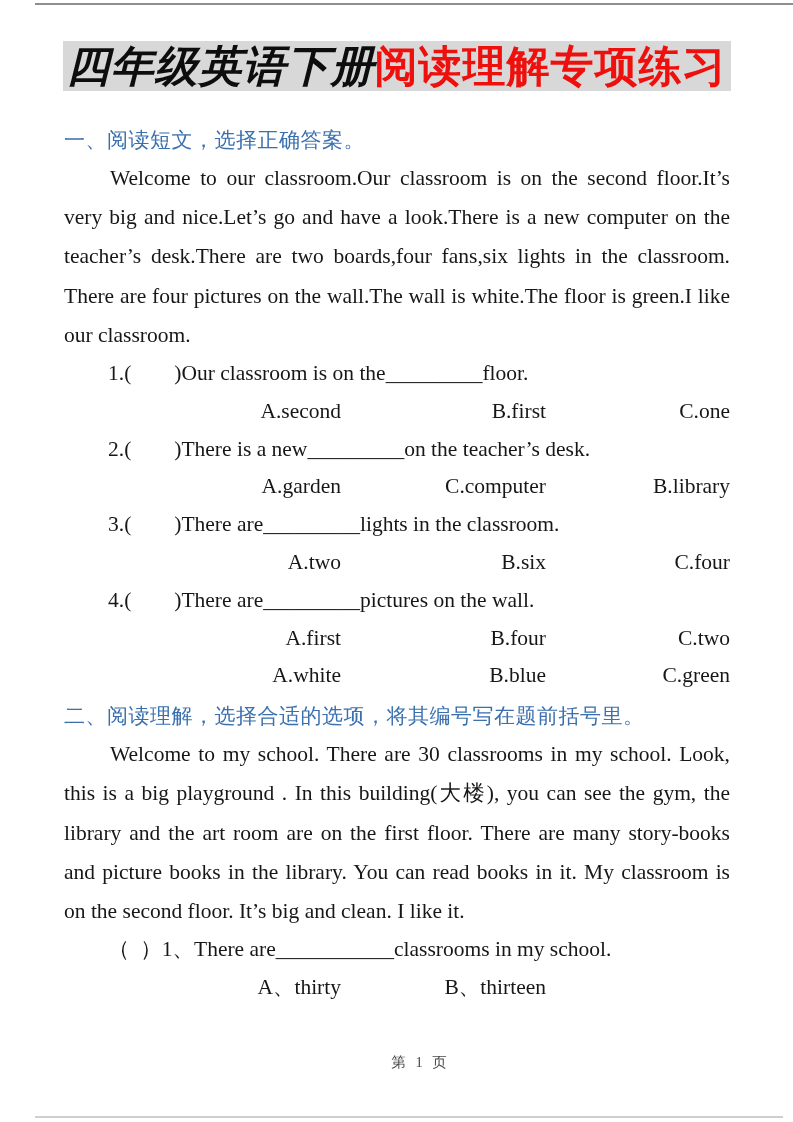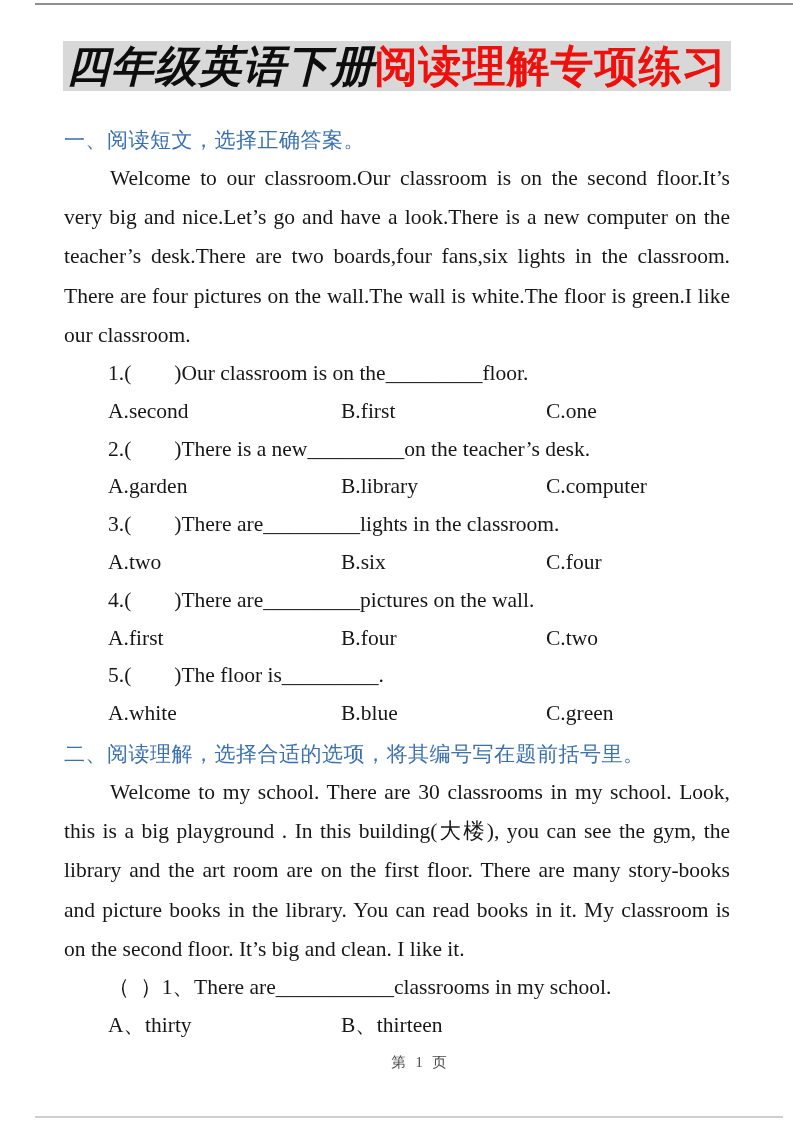--- a/index.html
+++ b/index.html
@@ -43,21 +43,21 @@
   }
   .q-stem {
     font-size: 21.5px; line-height: 37.8px;
     margin-left: 44px; white-space: pre-wrap;
   }
   .opt-row {
     display: grid; grid-template-columns: 233px 205px 1fr;
     margin-left: 44px;
     font-size: 21.5px; line-height: 37.8px;
   }
-  .opt { white-space: pre-wrap; }
+  .opt { white-space: pre-wrap; text-align: right; }
   .footer {
     position: absolute; top: 1053px; left: 0; right: 0;
     text-align: center; font-size: 14.5px; color: #4a4a4a;
     letter-spacing: 3px;
     padding-left: 48px;
   }
 </style>
 </head>
 <body>
 
@@ -71,36 +71,35 @@
       <div class="passage">Welcome to our classroom.Our classroom is on the second floor.It’s very big and nice.Let’s go and have a look.There is a new computer on the teacher’s desk.There are two boards,four fans,six lights in the classroom. There are four pictures on the wall.The wall is white.The floor is green.I like our classroom.</div>
       <div class="q-stem">1.(        )Our classroom is on the_________floor.</div>
       <div class="opt-row">
         <span class="opt">A.second</span>
         <span class="opt">B.first</span>
         <span class="opt">C.one</span>
       </div>
       <div class="q-stem">2.(        )There is a new_________on the teacher’s desk.</div>
       <div class="opt-row">
         <span class="opt">A.garden</span>
+        <span class="opt">C.computer</span>
         <span class="opt">B.library</span>
-        <span class="opt">C.computer</span>
       </div>
       <div class="q-stem">3.(        )There are_________lights in the classroom.</div>
       <div class="opt-row">
         <span class="opt">A.two</span>
         <span class="opt">B.six</span>
         <span class="opt">C.four</span>
       </div>
       <div class="q-stem">4.(        )There are_________pictures on the wall.</div>
       <div class="opt-row">
         <span class="opt">A.first</span>
         <span class="opt">B.four</span>
         <span class="opt">C.two</span>
       </div>
-      <div class="q-stem">5.(        )The floor is_________.</div>
       <div class="opt-row">
         <span class="opt">A.white</span>
         <span class="opt">B.blue</span>
         <span class="opt">C.green</span>
       </div>
     </section>
     <section class="section">
       <div class="sec-heading">二、阅读理解，选择合适的选项，将其编号写在题前括号里。</div>
       <div class="passage">Welcome to my school. There are 30 classrooms in my school. Look, this is a big playground . In this building(大楼), you can see the gym, the library and the art room are on the first floor. There are many story-books and picture books in the library. You can read books in it. My classroom is on the second floor. It’s big and clean. I like it.</div>
       <div class="q-stem">（  ）1、There are___________classrooms in my school.</div>

